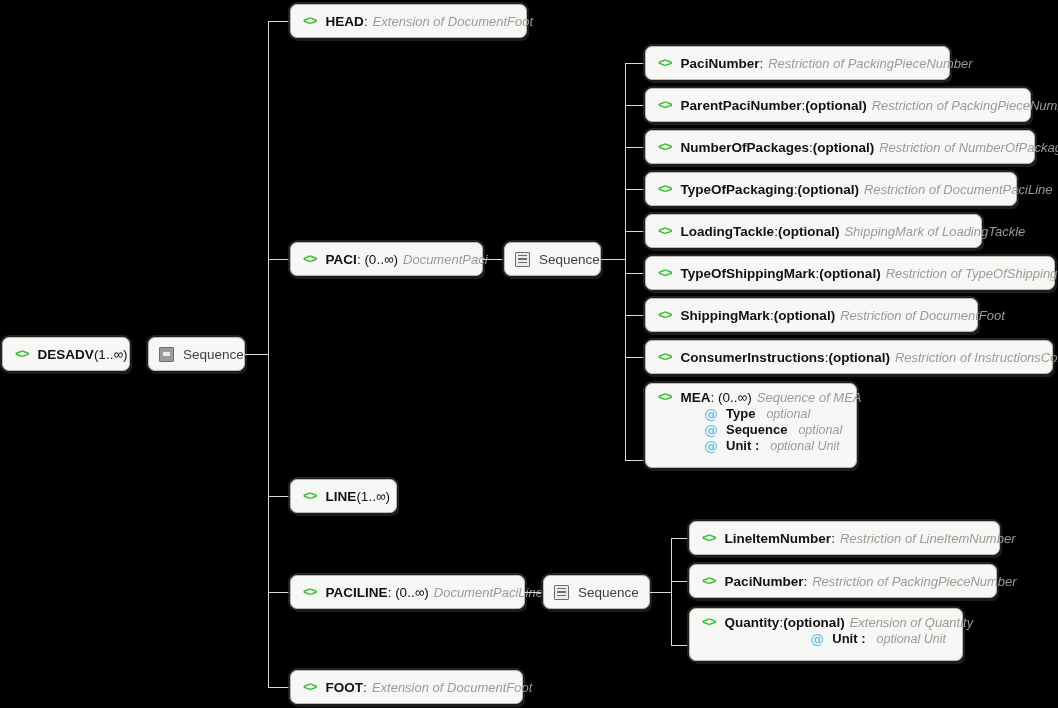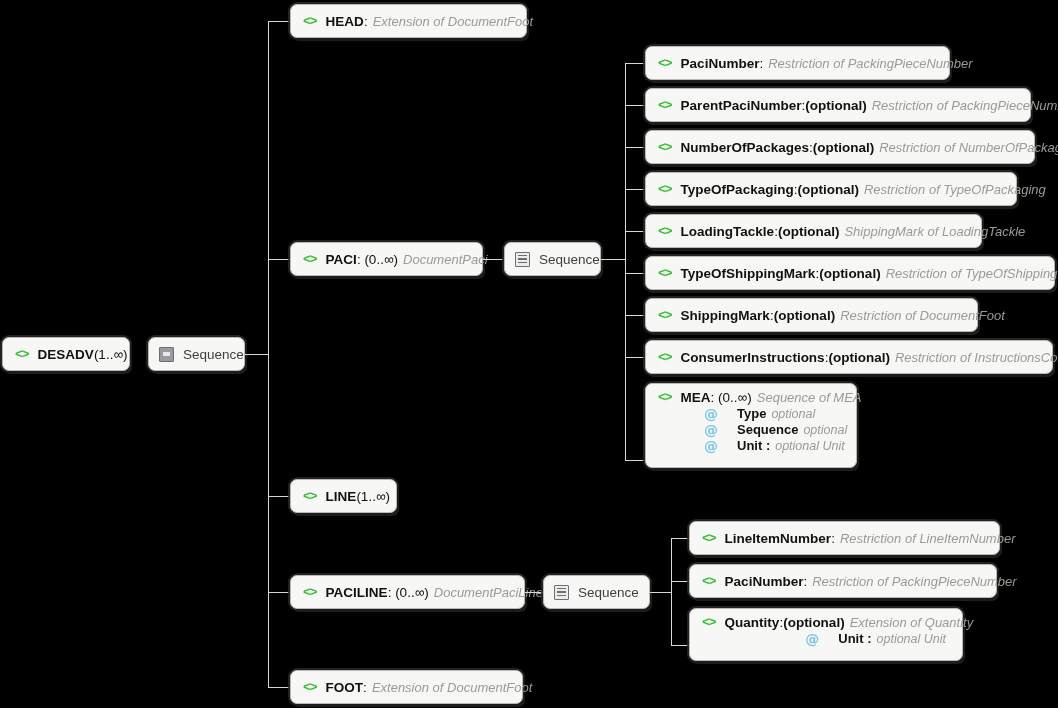--- a/index.html
+++ b/index.html
@@ -63,22 +63,22 @@
   .attr{
     display:flex;align-items:center;white-space:nowrap;
     margin-top:1px;padding-left:46px;
   }
   .attr.right{justify-content:flex-end;padding-left:0;padding-right:4px;}
   .at{
     color:#79c6e8;font-size:14px;font-weight:bold;
     margin-right:8px;line-height:1;
     font-family:"DejaVu Sans",sans-serif;
   }
-  .aname{color:#111;font-size:13px;font-weight:600;margin-left:11px;}
-  .aty{color:#9a9a96;font-size:12.5px;font-style:italic;margin-left:5px;}
+  .aname{color:#111;font-size:13px;font-weight:600;}
+  .aty{color:#9a9a96;font-size:12.5px;font-style:italic;margin-left:11px;}
 
   
   .seqbox{padding:0 14px 0 10px;}
   .seqico{
     width:15px;height:15px;flex:none;margin-right:9px;
     box-sizing:border-box;
     position:relative;
   }
   .seqico.lines{
     border:1.5px solid #6d6d72;background:#ececec;border-radius:1px;
@@ -200,21 +200,21 @@
         <span class="ty">Restriction of NumberOfPackages</span>
       </div>
     </div>
     <div class="edge h" style="left: 625px; top: 189px; width: 20px; height: 1px;"></div>
     <div class="node" style="left: 645px; top: 172px; width: 372px; height: 34px;">
       <div class="row1">
         <span class="ico">&lt;&gt;</span>
         <span class="nm">TypeOfPackaging</span>
         <span class="sep"> : </span>
         <span class="opt"> (optional)</span>
-        <span class="ty">Restriction of TypeOfPackaging</span>
+        <span class="ty">Restriction of DocumentPaciLine</span>
       </div>
     </div>
     <div class="edge h" style="left: 625px; top: 231px; width: 20px; height: 1px;"></div>
     <div class="node" style="left: 645px; top: 214px; width: 337px; height: 34px;">
       <div class="row1">
         <span class="ico">&lt;&gt;</span>
         <span class="nm">LoadingTackle</span>
         <span class="sep"> : </span>
         <span class="opt"> (optional)</span>
         <span class="ty">ShippingMark of LoadingTackle</span>

